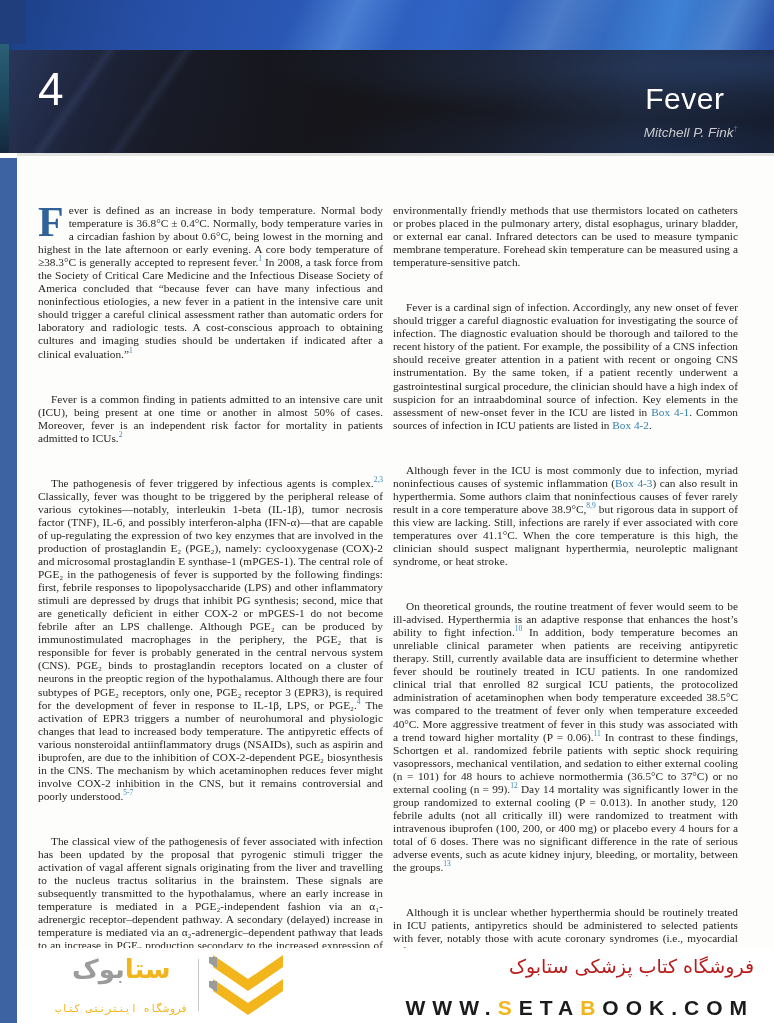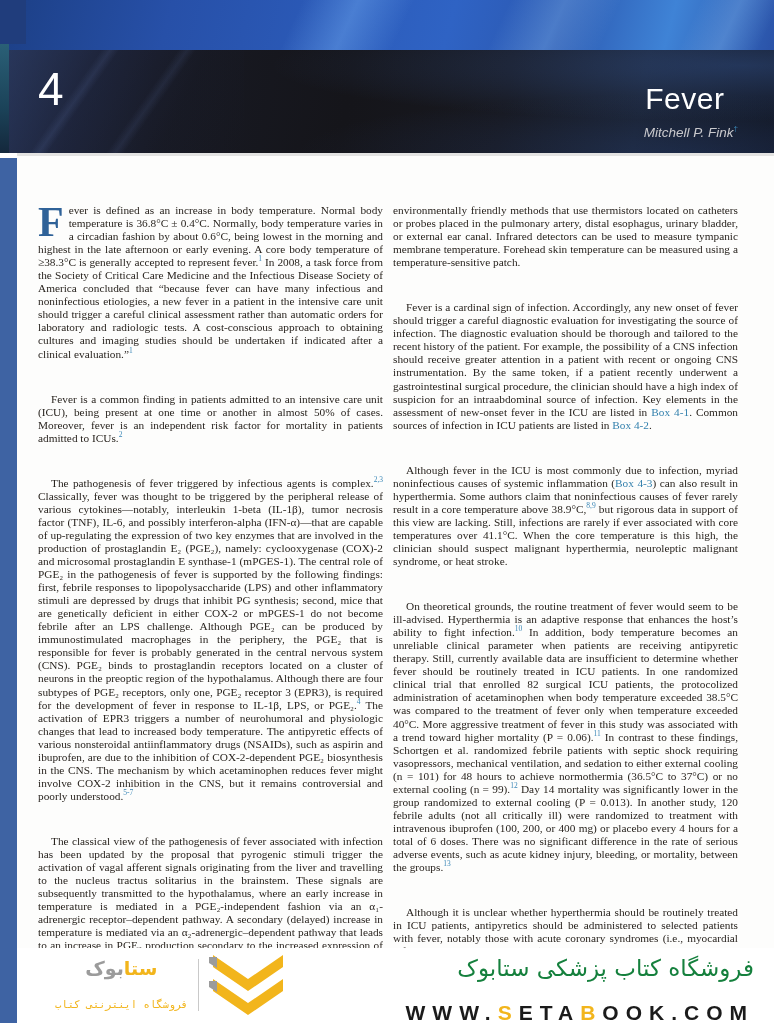--- a/index.html
+++ b/index.html
@@ -40,27 +40,27 @@
   .para{margin:0;font-size:11.3px;line-height:13.05px;text-align:justify;color:#29241f;
     -webkit-hyphens:auto;hyphens:auto;}
   .para.indent{text-indent:13px;margin-top:32px;}
   .dropcap{float:left;font-size:42px;line-height:33px;font-weight:bold;color:#2f6298;
     padding:2px 5px 0 0;font-family:"Liberation Serif","DejaVu Serif",serif;}
   sup.ref{color:#3a87b7;font-size:7.5px;line-height:0;}
   a.boxlink{color:#3380ad;text-decoration:none;}
   
   .footer{position:absolute;top:948px;left:17px;width:757px;height:75px;background:#ffffff;}
   .footer-right{position:absolute;top:7px;right:20px;text-align:right;}
-  .store-title-fa{direction:rtl;font-family:"DejaVu Sans",sans-serif;font-size:23px;color:#15803d;line-height:1.2;}
+  .store-title-fa{direction:rtl;font-family:"DejaVu Sans",sans-serif;font-size:19px;color:#b91c1c;line-height:1.2;}
   .website{margin-top:18px;font-family:"Liberation Sans","DejaVu Sans",sans-serif;
     font-size:21px;font-weight:bold;letter-spacing:7px;color:#1b1b1b;white-space:nowrap;}
   .website .yellow{color:#f2b51c;}
   .footer-logo{position:absolute;top:6px;left:38px;height:62px;display:flex;align-items:center;gap:10px;}
   .logo-text{text-align:center;}
-  .wordmark{direction:rtl;font-family:"DejaVu Sans",sans-serif;font-size:19px;font-weight:bold;line-height:1;}
+  .wordmark{direction:rtl;font-family:"DejaVu Sans",sans-serif;font-size:26px;font-weight:bold;line-height:1;}
   .wordmark .yellow{color:#f2b51c;}
   .wordmark .gray{color:#9b9b9b;}
   .logo-caption{direction:rtl;font-family:Liberation Mono, monospace;font-size:10.5px;color:#f2b51c;margin-top:20px;}
   .logo-divider{width:1px;height:52px;background:#c9c9c9;}
   .chevron-mark{display:block;}
 </style>
 </head>
 <body>
 
 <div class="header">

